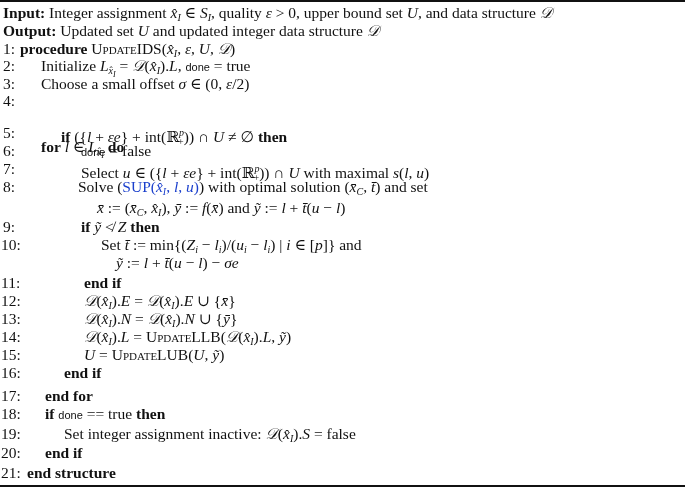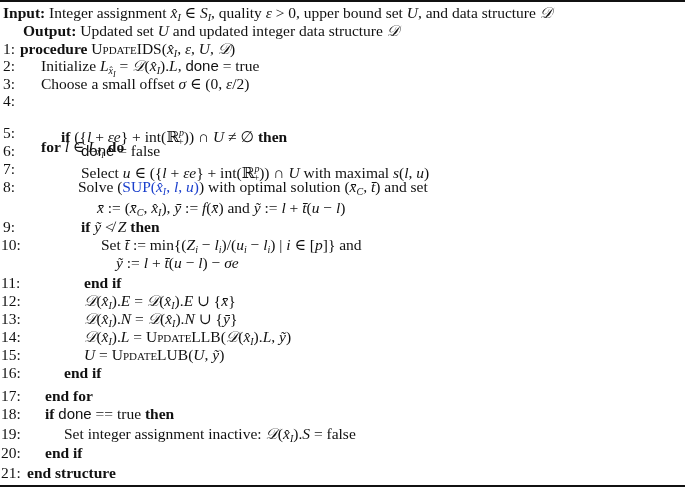--- a/index.html
+++ b/index.html
@@ -7,38 +7,38 @@
          font-family: "Liberation Serif", "DejaVu Serif", serif; color: #111; font-size: 15.5px; }
   .rule-top { position: absolute; left: 0; top: 0; width: 685px; height: 2px; background: #111; }
   .rule-bot { position: absolute; left: 0; top: 485px; width: 685px; height: 2px; background: #111; }
   .line { position: absolute; left: 0; white-space: nowrap; line-height: 18px; height: 18px; }
   .num { position: absolute; left: 3px; width: 30px; }
   .num.w2 { left: 1px; }
   .body { position: absolute; white-space: nowrap; }
   b, .kw { font-weight: bold; text-align: right; }
   i, .m { font-style: italic; }
   .sc { font-variant: small-caps; }
-  .sans { font-family: "Liberation Sans", "DejaVu Sans", sans-serif; font-size: 15px; }
+  .sans { font-family: "Liberation Sans", "DejaVu Sans", sans-serif; font-size: 11px; }
   .link { color: #1a3fcc; }
   .cal { font-family: "DejaVu Serif", serif; font-style: italic; }
   sub { font-size: 10px; vertical-align: -3px; }
   sup { font-size: 10px; vertical-align: 6px; }
 </style>
 </head>
 <body>
 
 <div class="rule-top"></div>
 
 <div class="line" style="top:4px;">
   <span class="body" style="left:3px;"><b>Input:</b>
   Integer assignment <i>x̂</i><sub><i>I</i></sub> ∈ <i>S</i><sub><i>I</i></sub>, quality <i>ε</i> &gt; 0, upper bound set <i>U</i>, and data structure <span class="cal">𝒟</span></span>
 </div>
 
 <div class="line" style="top:22px;">
-  <span class="body" style="left:3px;margin-left:20px;"><b>Output:</b>
+  <span class="body" style="left:3px;"><b>Output:</b>
   Updated set <i>U</i> and updated integer data structure <span class="cal">𝒟</span></span>
 </div>
 
 <div class="line" style="top:40px;">
   <span class="num">1:</span>
   <span class="body" style="left:20px;"><b>procedure</b> <span class="sc">UpdateIDS</span>(<i>x̂</i><sub><i>I</i></sub>, <i>ε</i>, <i>U</i>, <span class="cal">𝒟</span>)</span>
 </div>
 
 <div class="line" style="top:57px;">
   <span class="num">2:</span>

